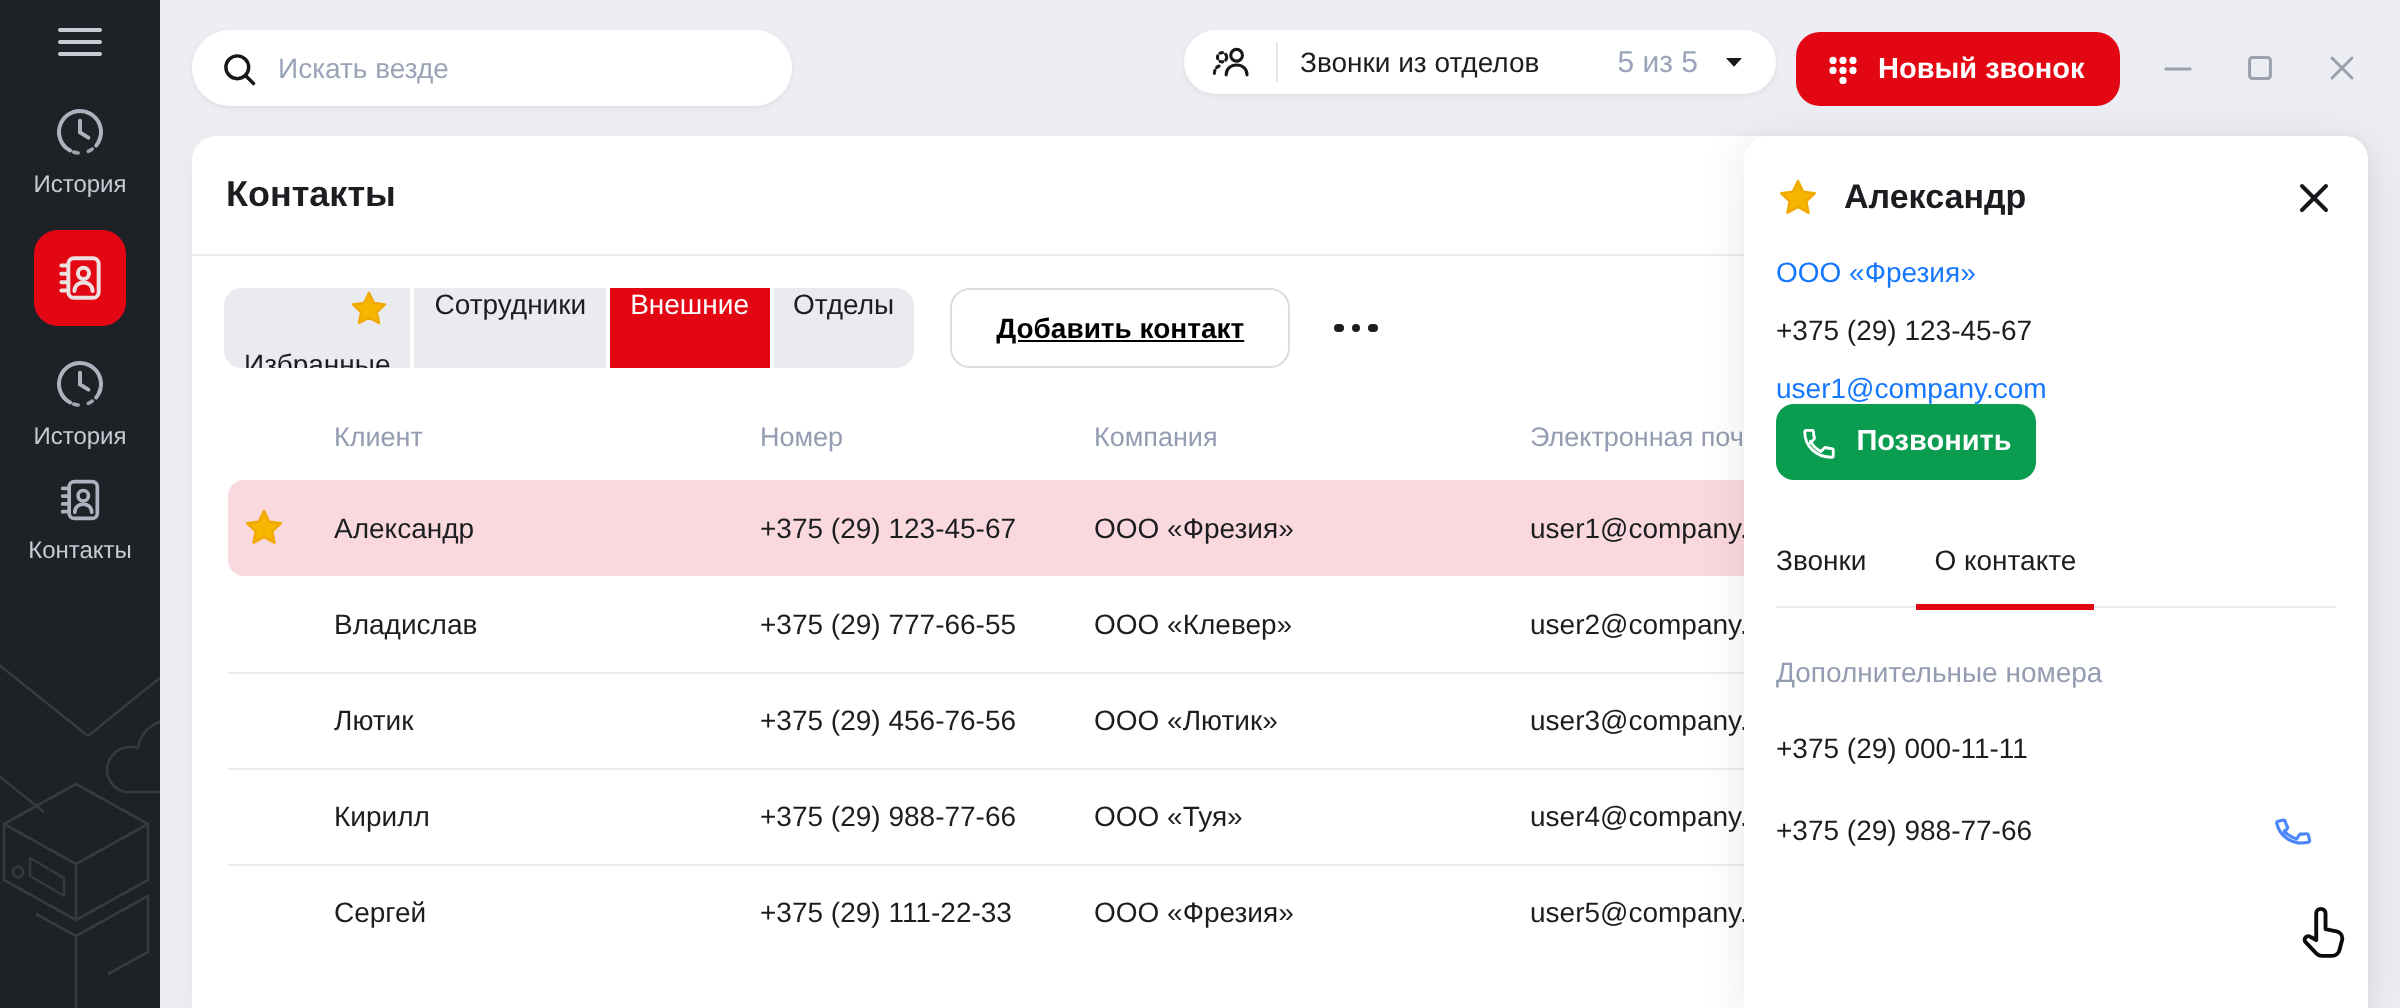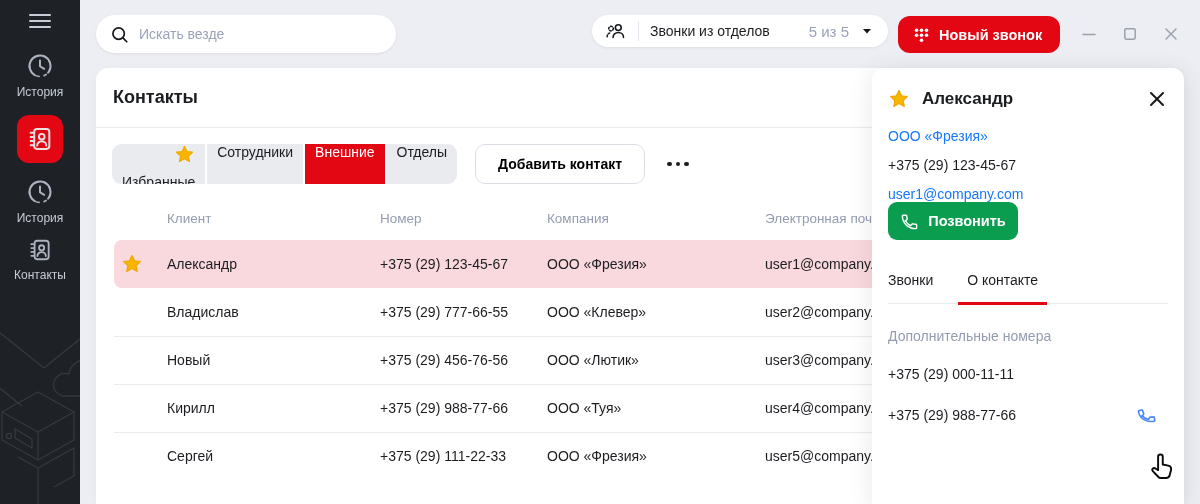--- a/index.html
+++ b/index.html
@@ -53,21 +53,21 @@
   .card-header h1 { font-size:18px; font-weight:700; }
   .toolbar { margin:16px 17px 0 16px; height:40px; display:flex; align-items:center; }
   .segs { display:flex; gap:2px; height:40px; border-radius:9px; overflow:hidden; }
   .seg { display:flex; align-items:flex-end; gap:9px; padding:0 10px; background:#E9EBEF;
     font:14px "Liberation Sans",sans-serif; color:#1B1D21; border:none; cursor:pointer;flex-direction:column; }
   .seg.active { background:#E30613; color:#fff; }
   .seg .star-icon { display:none; margin-left:-3px; }
   .seg.starred .star-icon { display:flex; }
   .add-btn { margin-left:18px; height:40px; padding:0 22px; background:#fff;
     border:1px solid #D9DDE4; border-radius:10px; font:700 14px "Liberation Sans",sans-serif;
-    display:flex; align-items:center; cursor:pointer; }
+    display:flex; align-items:center; cursor:pointer;text-decoration:underline; }
   .more-btn { margin-left:16px; display:flex; gap:4px; align-items:center;
     padding:10px 6px; background:none; border:none; cursor:pointer; }
   .more-btn i { width:4.5px; height:4.5px; border-radius:50%; background:#1B1D21; }
 
   .table { margin-top:12px; }
   .thead, .trow { display:grid; grid-template-columns:71px 213px 167px 218px 1fr; align-items:center; }
   .thead { height:44px; color:#939CB0; font-size:13.5px; }
   .trow { height:48px; position:relative; cursor:pointer; }
   .trow > div { position:relative; white-space:nowrap; }
   .trow.selected::before { content:""; position:absolute; left:18px; right:0; top:0;
@@ -323,21 +323,21 @@
         </div>
 
         <div class="trow">
           <div class="cell-star">
             <span class="star-icon">
               <svg width="22" height="22" viewBox="0 0 24 24">
                 <path d="M12 2.8l2.8 5.8 6.3.8-4.6 4.4 1.2 6.2-5.7-3.1-5.7 3.1 1.2-6.2-4.6-4.4 6.3-.8z" fill="#F7B500" stroke="#F0A900" stroke-width="1.4" stroke-linejoin="round"></path>
               </svg>
             </span>
           </div>
-          <div>Новый</div>
+          <div>Лютик</div>
           <div>+375 (29) 456-76-56</div>
           <div>ООО «Лютик»</div>
           <div>user3@company.com</div>
         </div>
 
         <div class="trow">
           <div class="cell-star">
             <span class="star-icon">
               <svg width="22" height="22" viewBox="0 0 24 24">
                 <path d="M12 2.8l2.8 5.8 6.3.8-4.6 4.4 1.2 6.2-5.7-3.1-5.7 3.1 1.2-6.2-4.6-4.4 6.3-.8z" fill="#F7B500" stroke="#F0A900" stroke-width="1.4" stroke-linejoin="round"></path>

